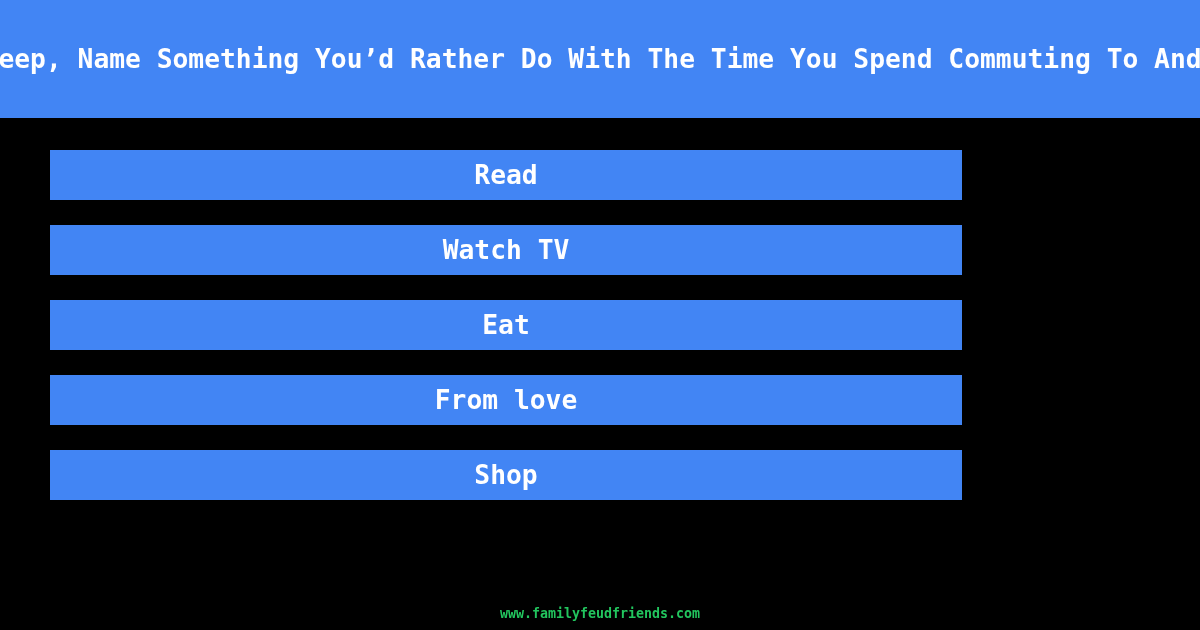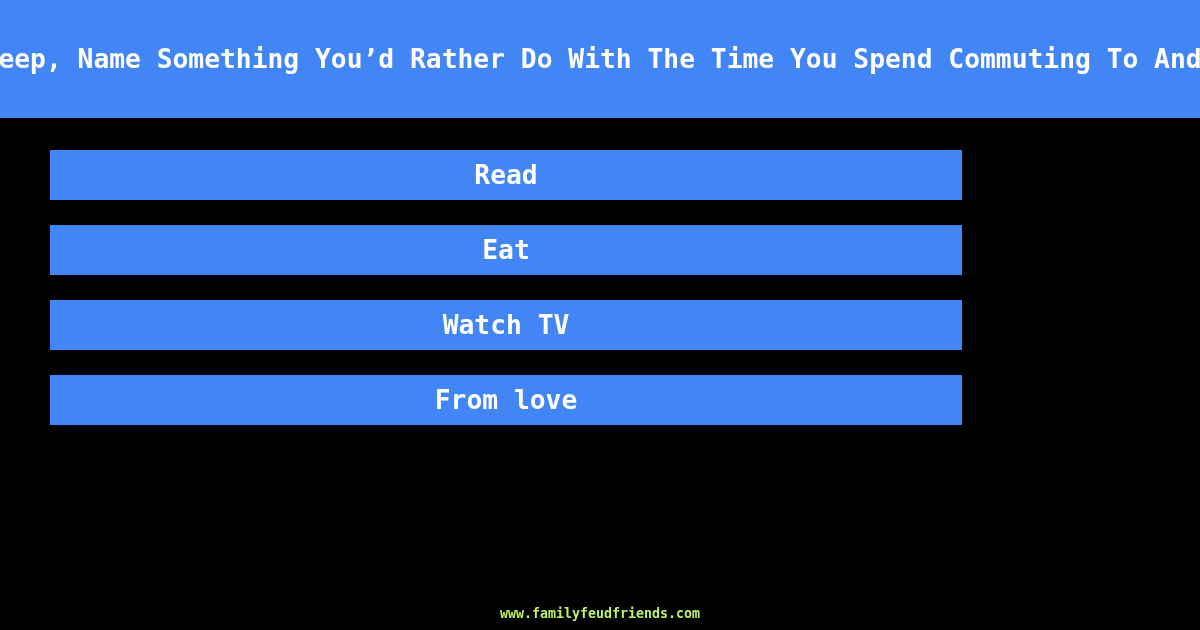--- a/index.html
+++ b/index.html
@@ -81,21 +81,21 @@
     position: absolute;
     left: 0;
     top: 596px;
     width: 1200px;
     height: 34px;
     display: flex;
     align-items: center;
     justify-content: center;
   }
   .footer-text {
-    color: #bef264;
+    color: #22c55e;
     font-family: "DejaVu Sans Mono", "Liberation Mono", monospace;
     font-weight: bold;
     font-size: 13.3px;
     letter-spacing: 0px;
     white-space: nowrap;
   }
 </style>
 </head>
 <body>
 
@@ -105,32 +105,35 @@
     <div class="question-text">Besides Sleep, Name Something You’d Rather Do With The Time You Spend Commuting To And From Work</div>
   </div>
 
   <div class="answers">
 
     <div class="answer-bar">
       <span class="answer-text">Read</span>
     </div>
 
     <div class="answer-bar">
-      <span class="answer-text">Eat</span>
+      <span class="answer-text">Watch TV</span>
     </div>
 
     <div class="answer-bar">
-      <span class="answer-text">Watch TV</span>
+      <span class="answer-text">Eat</span>
     </div>
 
     <div class="answer-bar">
       <span class="answer-text">From love</span>
     </div>
 
 
+    <div class="answer-bar">
+      <span class="answer-text">Shop</span>
+    </div>
 
   </div>
 
   <div class="footer">
     <span class="footer-text">www.familyfeudfriends.com</span>
   </div>
 
 </div>
 
 </body></html>

